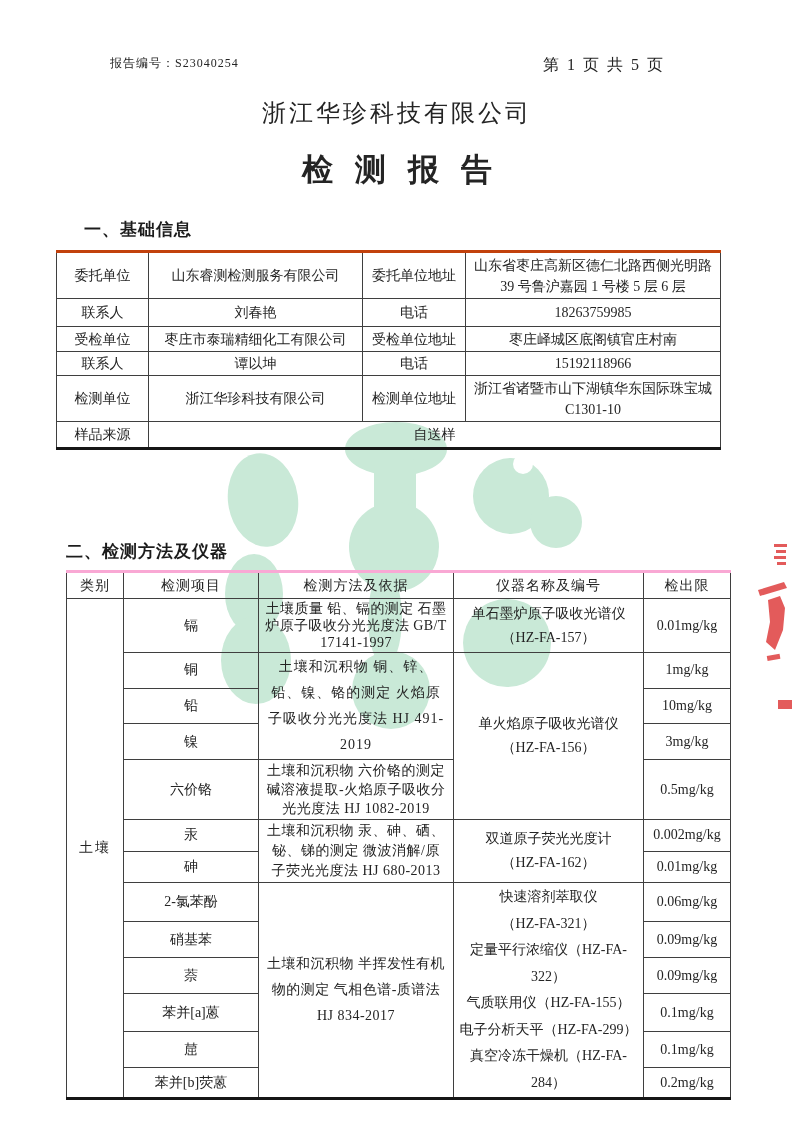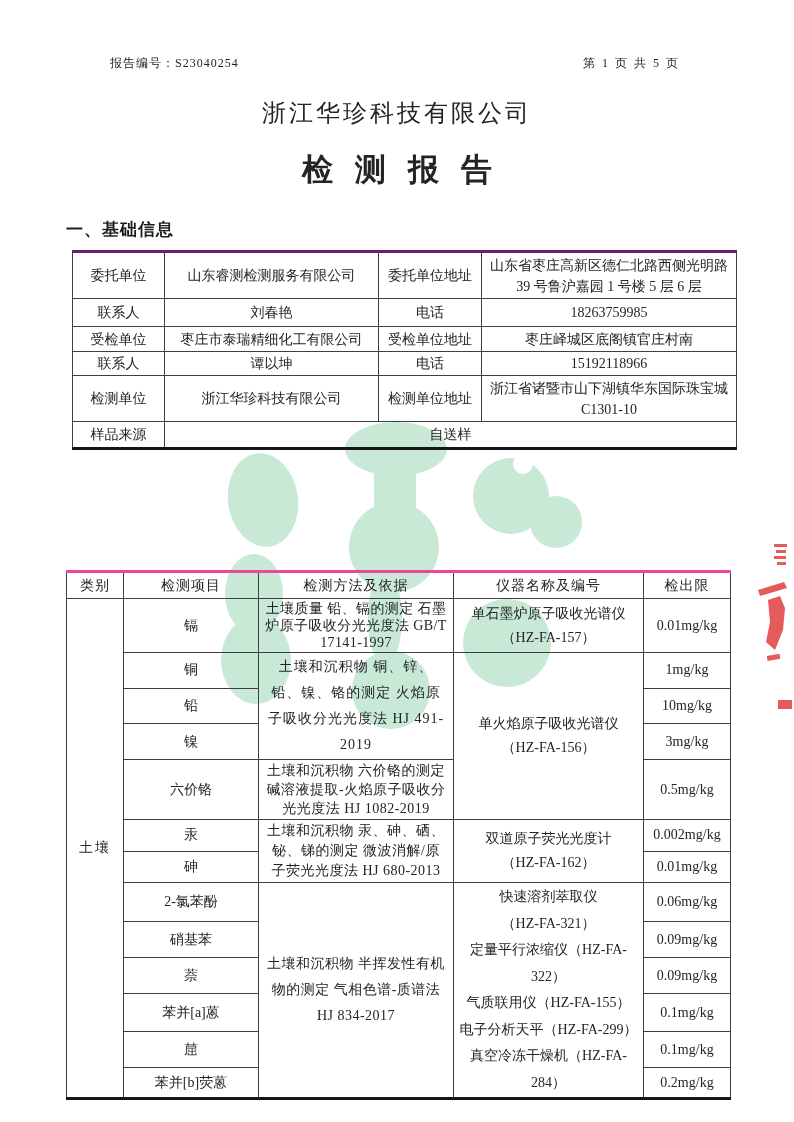--- a/index.html
+++ b/index.html
@@ -8,32 +8,32 @@
     width:794px;height:1122px;
     margin:0 auto;
     background:#ffffff;
     overflow:hidden;
     color:#242424;
     font-family:"Liberation Serif","DejaVu Serif",serif;
   }
   .layer{position:absolute;left:0;top:0;}
   
   .report-no{position:absolute;left:110px;top:55px;font-size:12px;letter-spacing:1px;}
-  .page-no{position:absolute;left:543px;top:55px;font-size:12px;letter-spacing:2px;margin-left:40px;}
+  .page-no{position:absolute;left:543px;top:55px;font-size:16px;letter-spacing:2px;}
   
   .company-title{position:absolute;top:97px;left:0;width:100%;text-align:center;font-size:24px;letter-spacing:3px;}
   .report-title{position:absolute;top:149px;left:0;width:100%;text-align:center;font-size:31px;font-weight:bold;letter-spacing:22px;text-indent:22px;}
   .sec-heading{position:absolute;font-size:17px;font-weight:bold;letter-spacing:1px;color:#1c1c1c;}
-  .sec1{left:66px;top:218px;font-family:Liberation Mono, monospace;}
+  .sec1{left:84px;top:218px;font-family:Liberation Mono, monospace;}
   .sec2{left:66px;top:540px;}
   
   table{border-collapse:collapse;table-layout:fixed;position:absolute;background:transparent;}
   td{border:1px solid #3f3f3f;text-align:center;vertical-align:middle;padding:1px 4px;overflow:hidden;}
-  .t1{left:72px;top:250px;width:664px;border-top:3px solid #701a75;border-bottom:3px solid #161616;}
-  .t2{left:66px;top:570px;width:664px;border-top:3px solid #ec4899;border-bottom:3px solid #161616;}
+  .t1{left:56px;top:250px;width:664px;border-top:3px solid #c2410c;border-bottom:3px solid #161616;}
+  .t2{left:66px;top:570px;width:664px;border-top:3px solid #f9a8d4;border-bottom:3px solid #161616;}
   .t1 td{font-size:14px;line-height:21px;}
   .t2 td{font-size:14px;}
   .addr{line-height:22px;}
   .head td{font-size:14px;letter-spacing:1px;}
   .cat{letter-spacing:2px;}
   .item{font-size:14px;}
   .method{font-size:13px;padding:1px 6px;}
   .m-cd{line-height:17px;letter-spacing:0.4px;margin-left:33px;}
   .m-cu{line-height:26px;letter-spacing:1px;}
   .m-cr{line-height:19px;letter-spacing:0.5px;}
@@ -130,20 +130,21 @@
         <td>检测单位地址</td>
         <td class="addr">浙江省诸暨市山下湖镇华东国际珠宝城 C1301-10</td>
       </tr>
       <tr style="height:27px">
         <td>样品来源</td>
         <td colspan="3">自送样</td>
       </tr>
     </tbody>
       </table>
 
+    <div class="sec-heading sec2">二、检测方法及仪器</div>
 
     <table class="t2">
       <colgroup>
           <col style="width:57px">
           <col style="width:135px">
           <col style="width:195px">
           <col style="width:190px">
           <col style="width:87px">
         </colgroup>
       <tbody>

